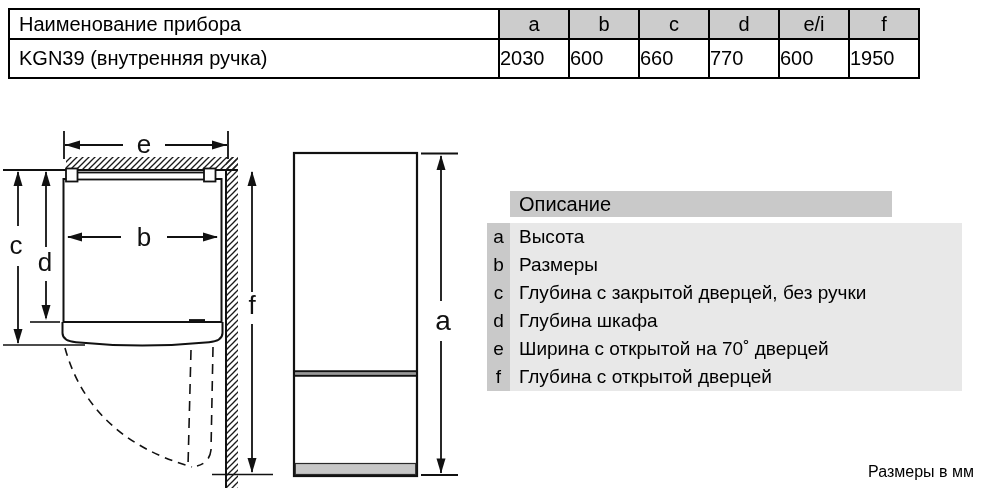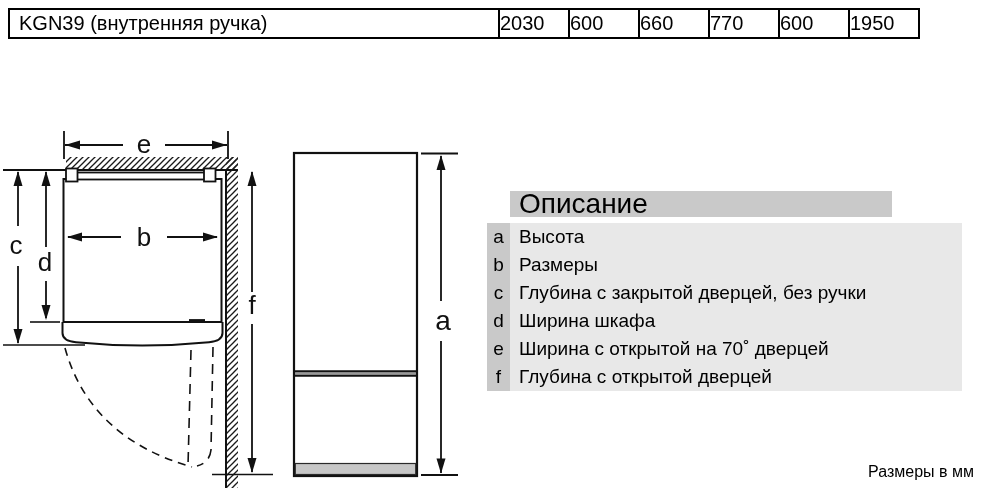--- a/index.html
+++ b/index.html
@@ -11,57 +11,66 @@
   
   table.spec {
     position:absolute; left:8px; top:8px;
     border-collapse:collapse; table-layout:fixed;
   }
   table.spec th, table.spec td {
     border:2px solid #000; padding:0; font-weight:normal;
     font-size:20px; white-space:nowrap; overflow:hidden;
   }
   table.spec tr.hdr   { height:30px; }
-  table.spec tr.data  { height:29px; }
+  table.spec tr.data  { height:39px; }
   table.spec .name    { width:479px; text-align:left; padding-left:9px; }
   table.spec .letter  { width:68px;  text-align:center; background:#cccccc; }
   table.spec .value   { width:68px;  text-align:left; background:#ffffff; }
   
   svg.drawing { position:absolute; left:0; top:0; }
   svg.drawing text {
     font-family:"Liberation Sans", sans-serif;
     fill:#111; 
   }
   .dimlabel { font-size:26px; }
   .dimlabel-a { font-size:28px; }
   
   .legend { position:absolute; left:487px; top:191px; width:405px; }
   .legend-title {
     margin-left:23px; width:382px; height:26px; line-height:26px;
-    background:#c9c9c9; font-size:28px; padding-left:9px; box-sizing:border-box;
+    background:#c9c9c9; font-size:20px; padding-left:9px; box-sizing:border-box;
   }
   .legend-rows { margin-top:6px; }
   .legend-row { display:flex; height:28px; line-height:28px; font-size:19px; }
   .legend-key {
     width:23px; background:#c9c9c9; text-align:center; flex:none;
   }
   .legend-desc {
     width:452px; background:#e8e8e8; padding-left:9px; box-sizing:border-box;
     flex:none; white-space:nowrap;
   }
   
   .units-note {
     position:absolute; right:13px; top:463px; font-size:16px;
   }
 </style>
 </head>
 <body>
 
 <table class="spec">
   <tbody>
+      <tr class="hdr">
+    <th class="name">Наименование прибора</th>
+    <th class="letter">a</th>
+    <th class="letter">b</th>
+    <th class="letter">c</th>
+    <th class="letter">d</th>
+    <th class="letter">e/i</th>
+    <th class="letter">f</th>
+  </tr>
   <tr class="data">
     <td class="name">KGN39 (внутренняя ручка)</td>
     <td class="value">2030</td>
     <td class="value">600</td>
     <td class="value">660</td>
     <td class="value">770</td>
     <td class="value">600</td>
     <td class="value">1950</td>
   </tr>
 </tbody>
@@ -170,21 +179,21 @@
     <div class="legend-row">
       <div class="legend-key">b</div>
       <div class="legend-desc">Размеры</div>
     </div>
     <div class="legend-row">
       <div class="legend-key">c</div>
       <div class="legend-desc">Глубина с закрытой дверцей, без ручки</div>
     </div>
     <div class="legend-row">
       <div class="legend-key">d</div>
-      <div class="legend-desc">Ширина шкафа</div>
+      <div class="legend-desc">Глубина шкафа</div>
     </div>
     <div class="legend-row">
       <div class="legend-key">e</div>
       <div class="legend-desc">Ширина с открытой на 70˚ дверцей</div>
     </div>
     <div class="legend-row">
       <div class="legend-key">f</div>
       <div class="legend-desc">Глубина с открытой дверцей</div>
     </div>
   </div>

